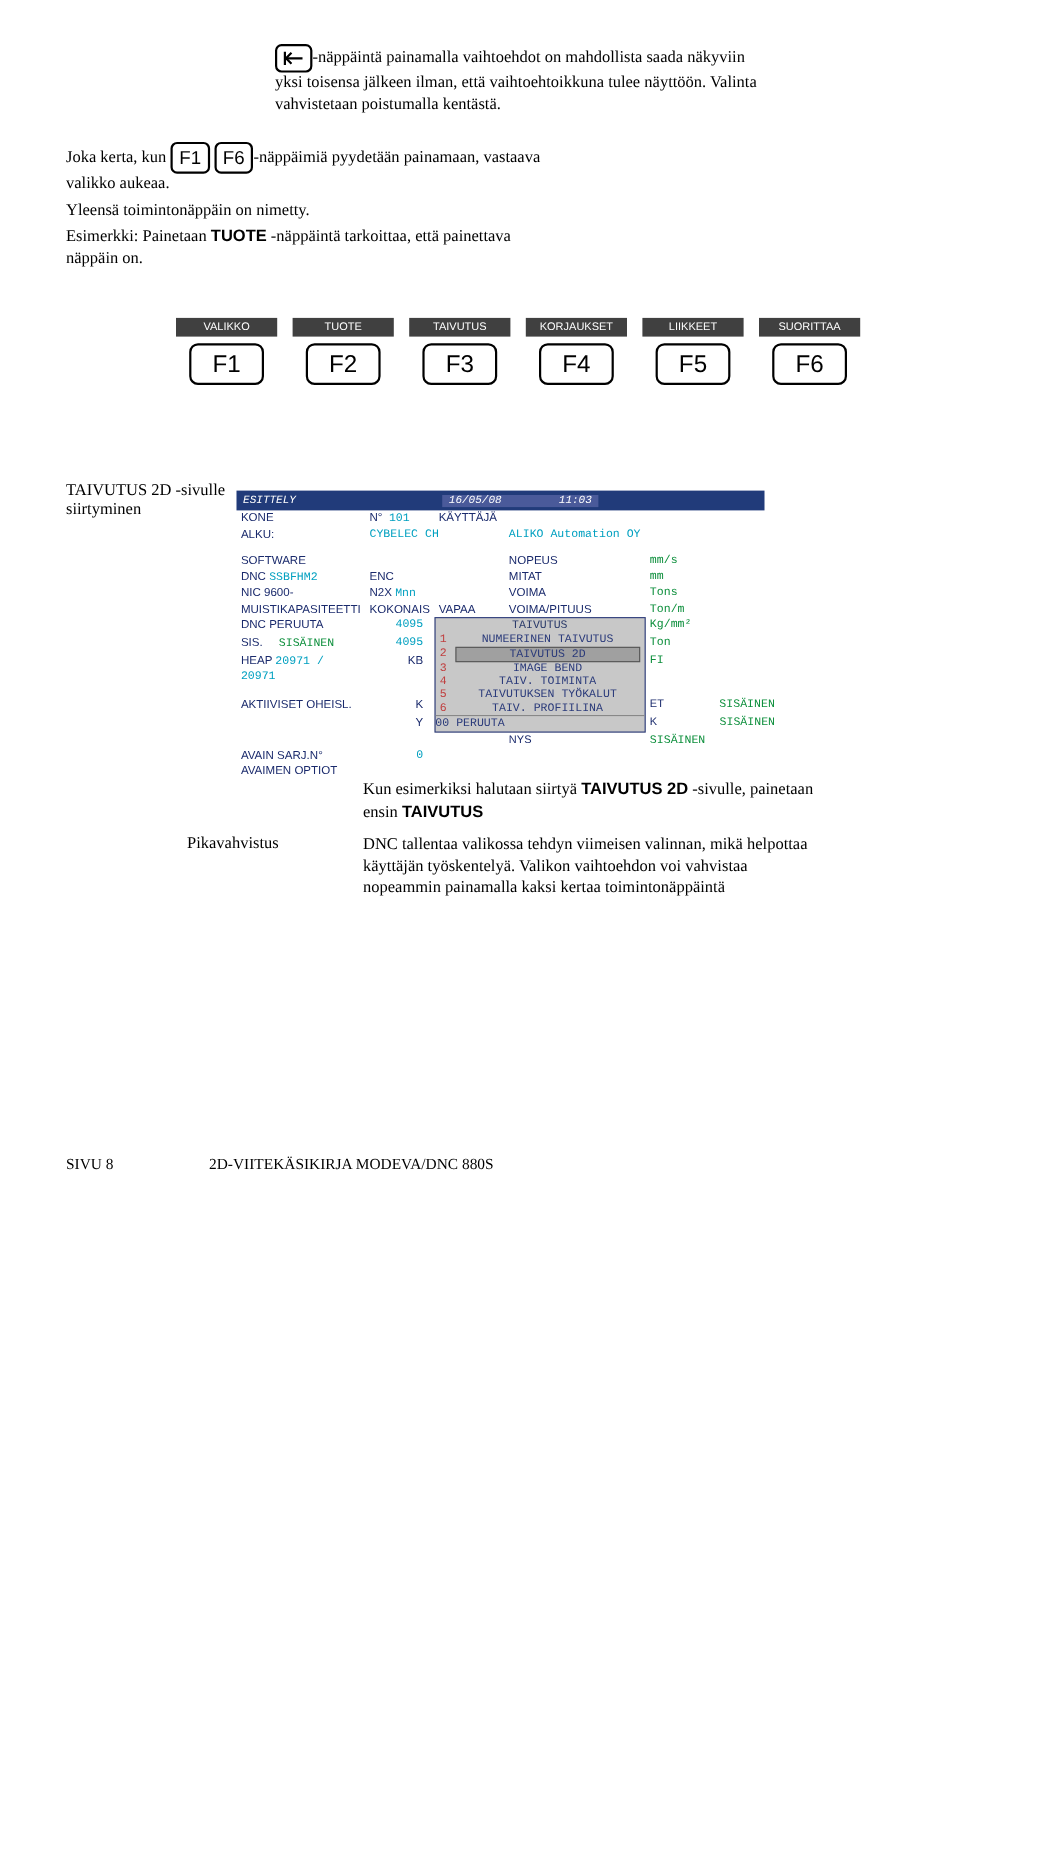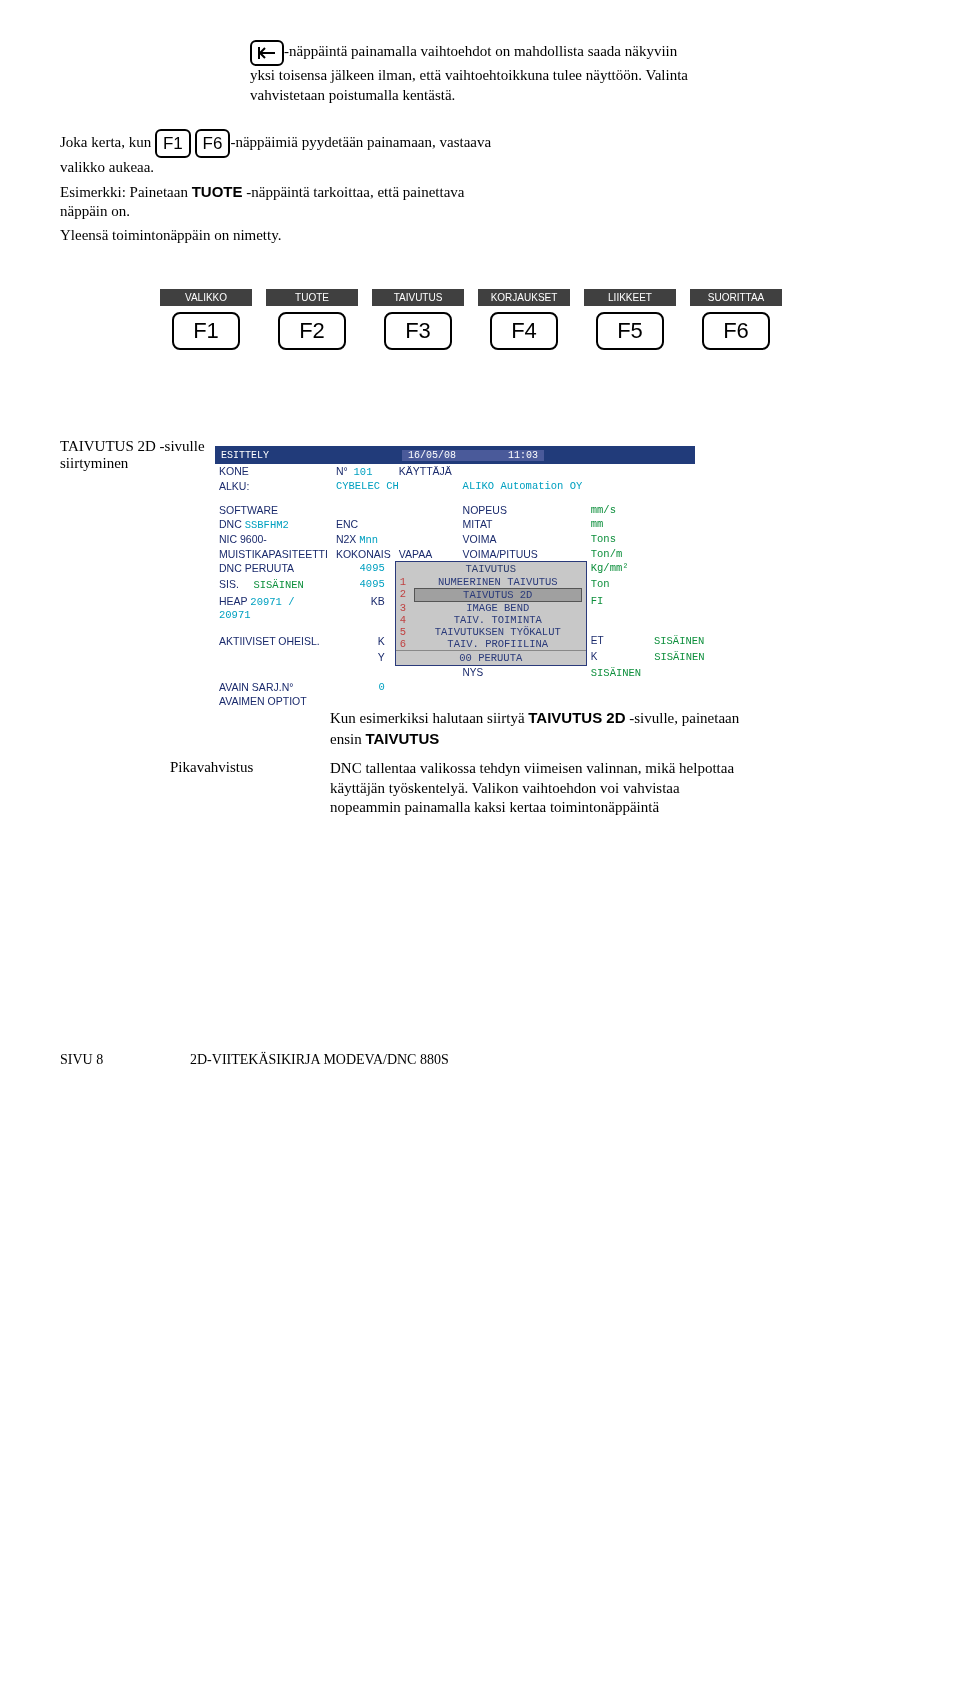--- a/index.html
+++ b/index.html
@@ -80,40 +80,40 @@
     background: #fff;
   }
   .screenshot .hdr {
     background: #213b7a;
     color: #fff;
     display: flex;
     height: 18px;
     align-items: center;
     font-size: 10px;
   }
-  .screenshot .hdr .seg { padding: 0 6px; }
+  .screenshot .hdr .seg { padding: 0 6px; font-style: italic; }
   .tbl { width: 100%; border-collapse: collapse; }
   .tbl td { padding: 1px 4px; font-size: 10.5px; vertical-align: top; }
   .navy { color: #1a2a6c; font-family: Arial, sans-serif; font-size: 10px; }
   .cyan { color: #00a0c0; font-family: "Courier New", monospace; }
   .green { color: #0d8f3c; font-family: "Courier New", monospace; }
   .popup {
     border: 1.5px solid #2a3a7a;
     background: #c8c8c8;
     width: 190px;
     font-family: "Courier New", monospace;
     font-size: 10.5px;
     color: #2a3a7a;
   }
   .popup .title { text-align: center; padding: 1px 0; color: #2a3a6a;}
   .popup .opt { display: flex; padding: 0 4px; }
   .popup .opt .num { width: 14px; color: #c04040; }
   .popup .opt .txt { flex: 1; text-align: center; }
   .popup .sel { background: #a0a0a0; border: 1px solid #555; }
-  .popup .footer { text-align: center; padding: 1px 0; border-top: 1px solid #888; }
+  .popup .footer { padding: 1px 0; border-top: 1px solid #888; }
   .bottom-text {
   }
   .bottom-text .left-label2 {
     width: 270px;
     flex-shrink: 0;
   }
   .bottom-text .right-col2 { width: 420px; }
   .bold-sans { font-family: Arial, sans-serif; font-weight: bold; }
   .footer-page {
     margin-top: 230px;
@@ -138,24 +138,24 @@
   </p>
 </div>
 
 <div class="row" style="margin-top:24px;">
   <div class="right-col">
     <p>
       <span>Joka kerta, kun </span>
       <span class="key" style="padding:4px 6px;font-size:17px;">F1</span>
       <span class="key" style="padding:4px 6px;font-size:17px;">F6</span><span>-näppäimiä pyydetään painamaan, vastaava valikko aukeaa.</span>
     </p>
+    <p>Yleensä toimintonäppäin on nimetty.</p>
     <p>
       <span>Esimerkki: Painetaan </span><span class="bold-sans">TUOTE</span><span> -näppäintä tarkoittaa, että painettava näppäin on.</span>
     </p>
-    <p>Yleensä toimintonäppäin on nimetty.</p>
   </div>
 </div>
 
 <div class="green-bar">
   <div class="green-tab">VALIKKO</div>
   <div class="green-tab">TUOTE</div>
   <div class="green-tab">TAIVUTUS</div>
   <div class="green-tab">KORJAUKSET</div>
   <div class="green-tab">LIIKKEET</div>
   <div class="green-tab">SUORITTAA</div>

